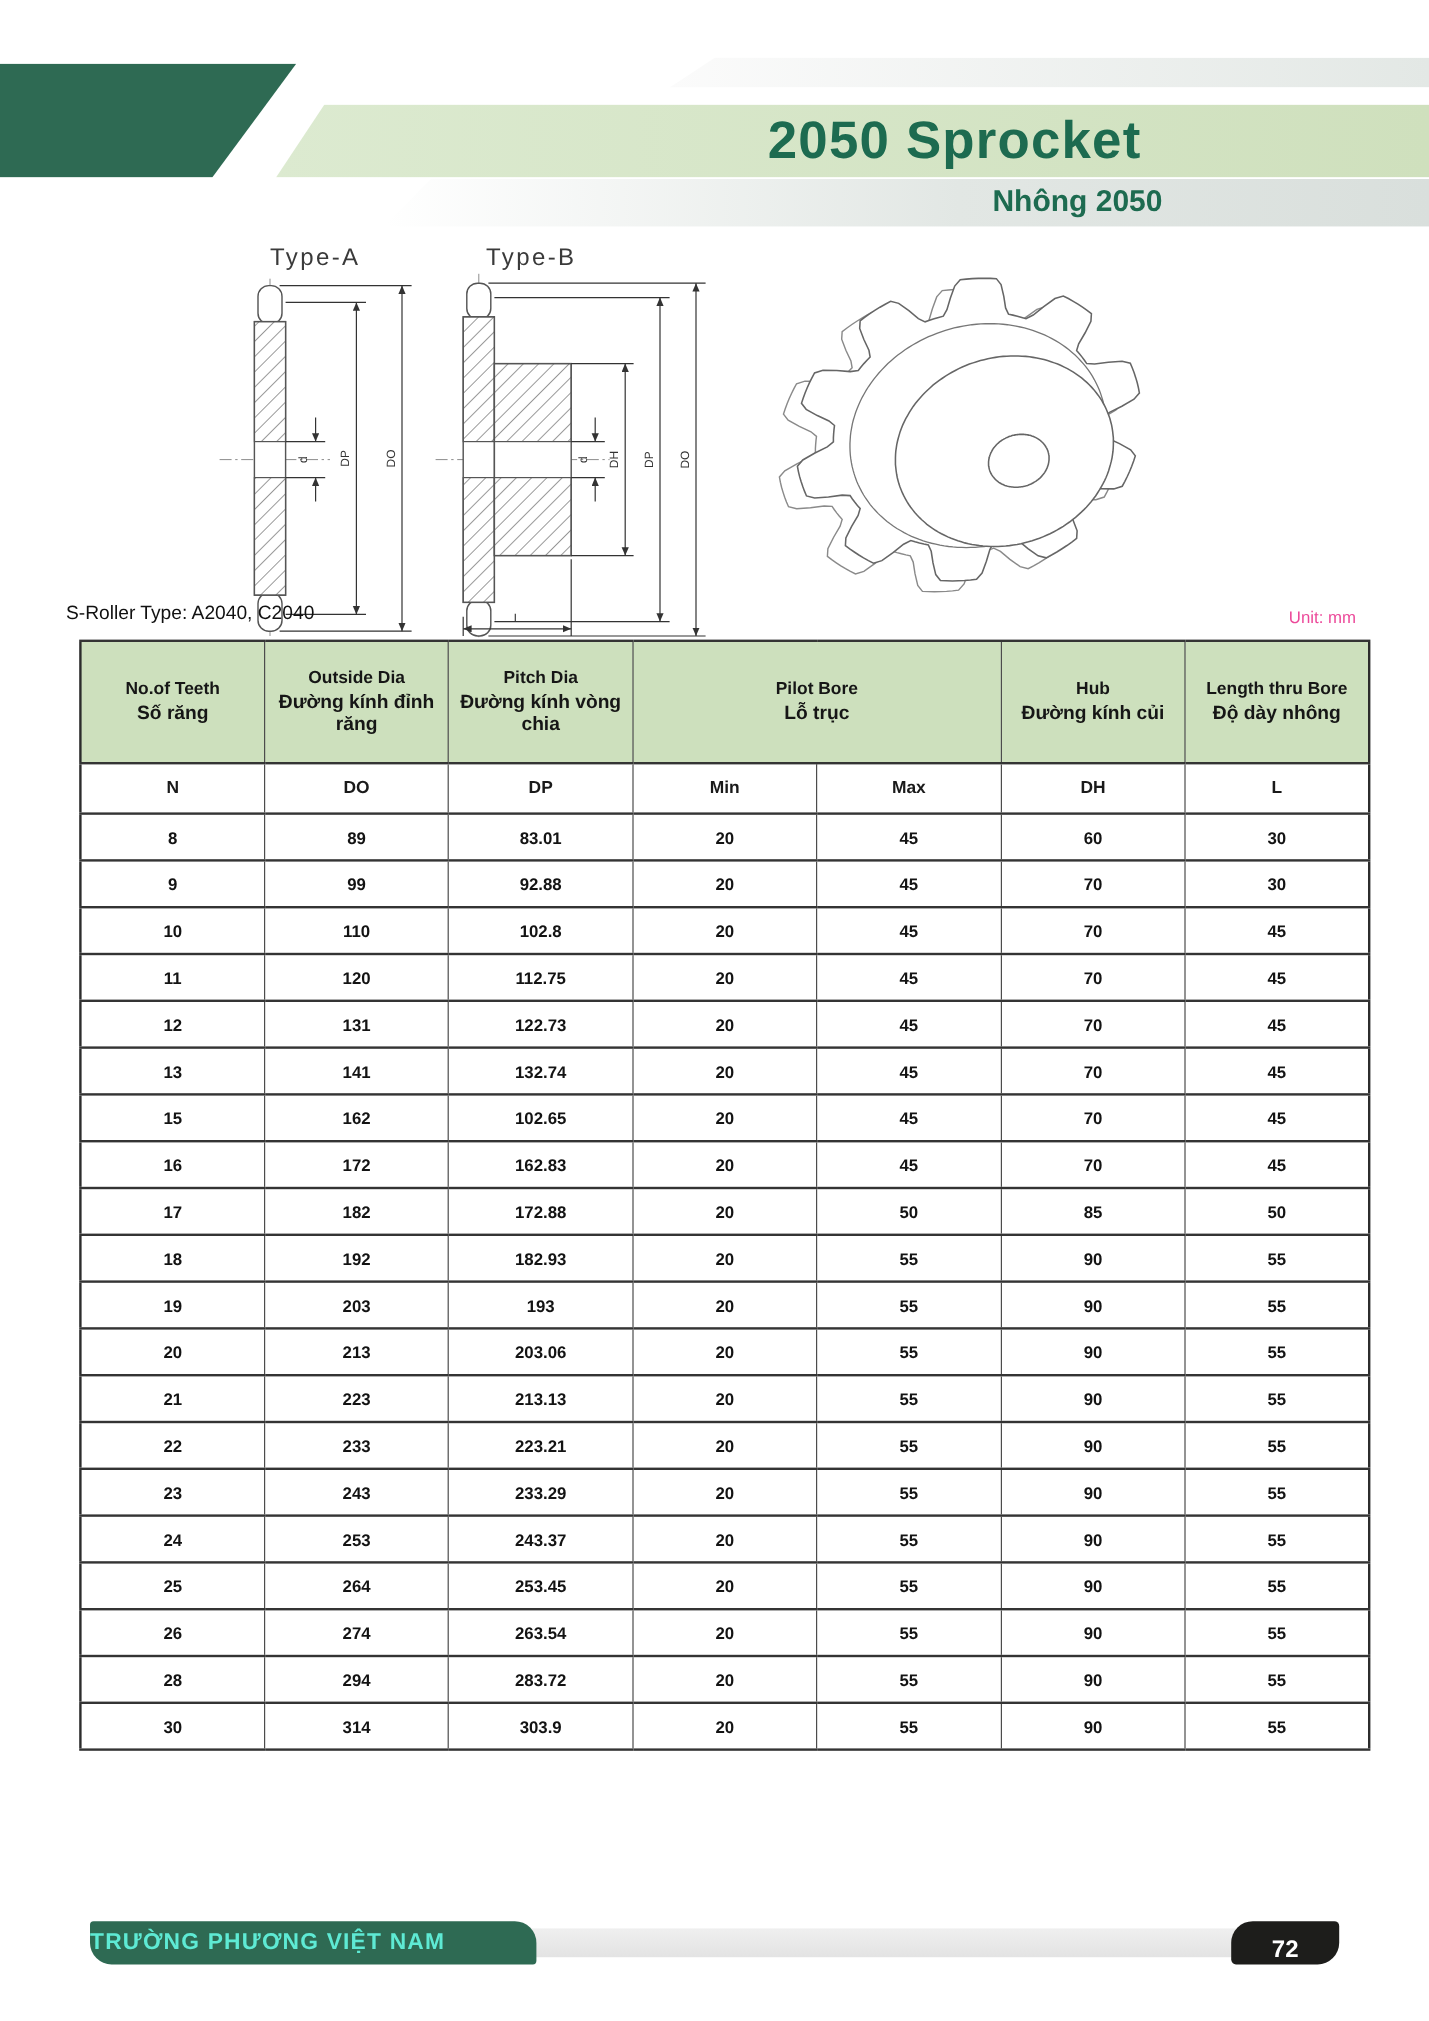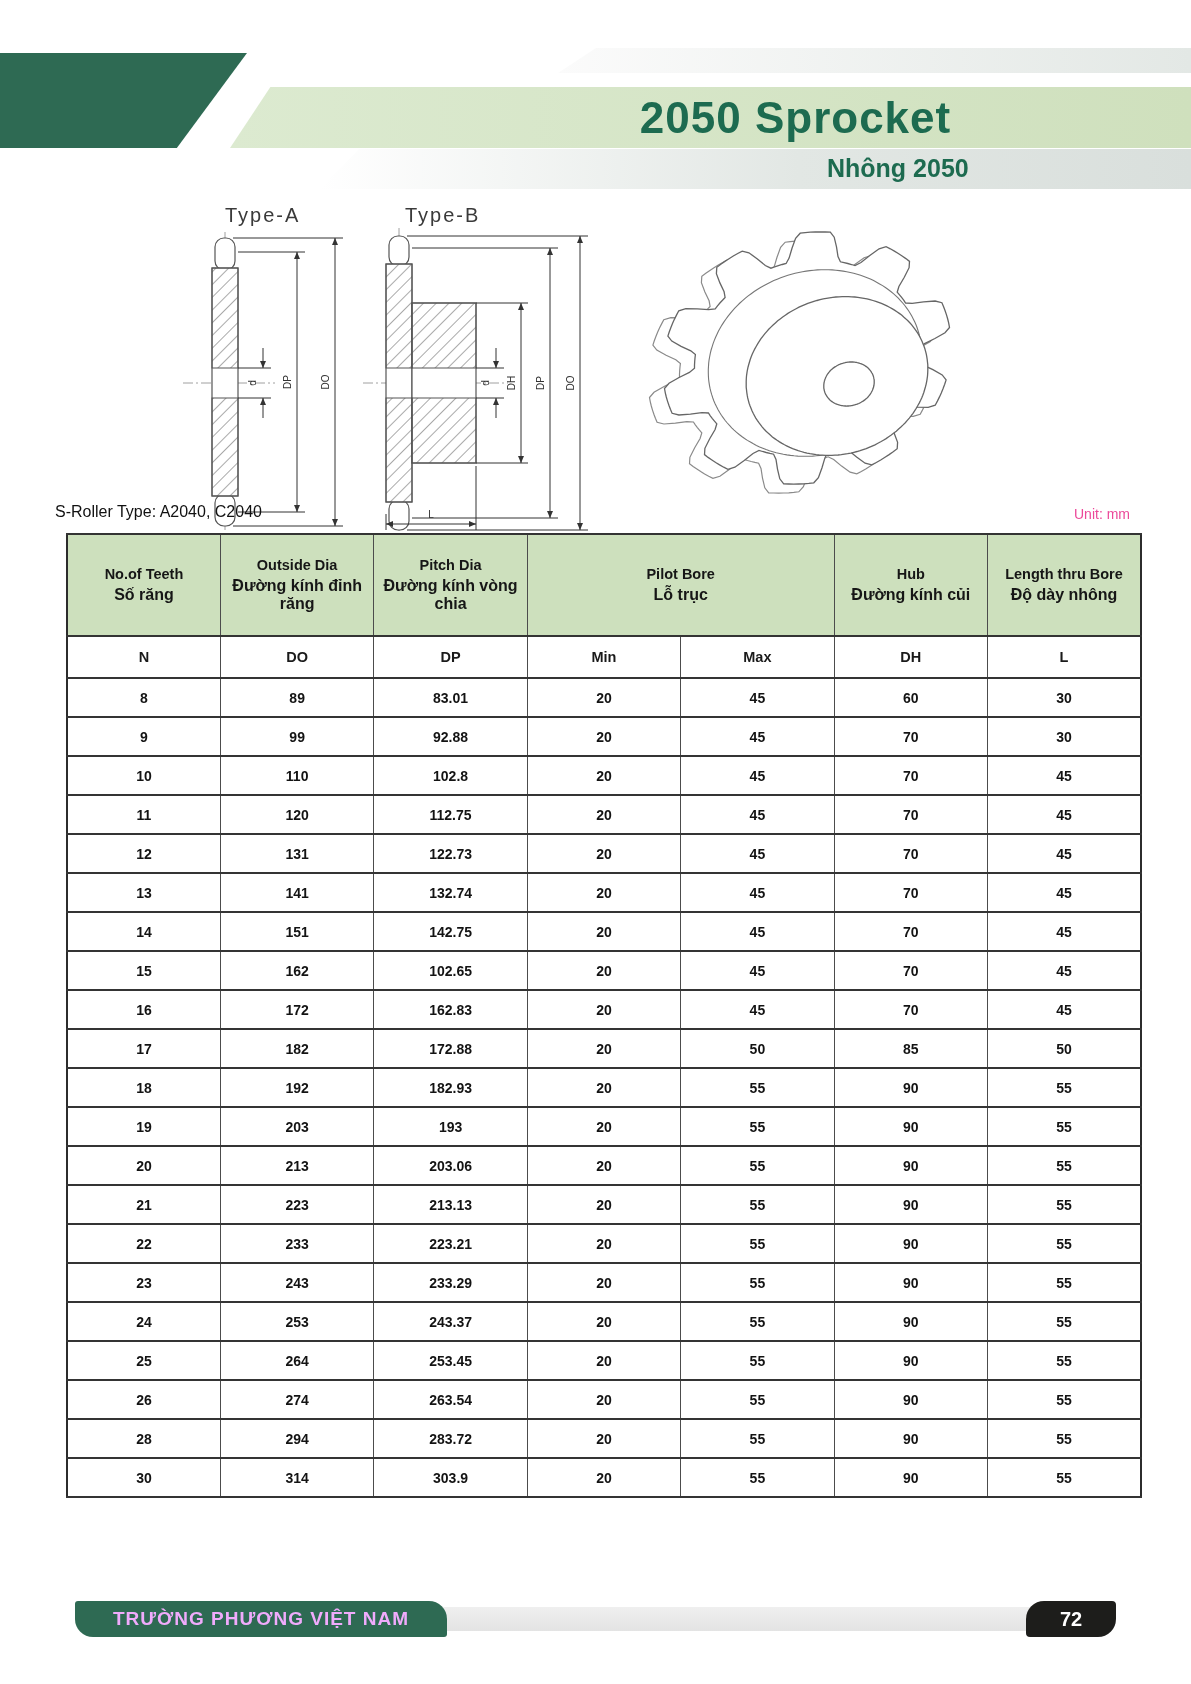--- a/index.html
+++ b/index.html
@@ -43,25 +43,25 @@
   tr.group-row th{height:100px;background:#cde0bd;font-weight:bold;color:#161616;}
   tr.group-row .en{font-size:14.5px;margin-bottom:4px;}
   tr.group-row .vi{font-size:16px;font-weight:bold;}
   tr.sub-row th{height:40px;background:#fff;font-size:14.5px;font-weight:bold;}
   #spec-table tbody td{height:37px;font-size:14px;font-weight:600;background:#fff;color:#131313;}
   
   #footer-gray-bar{position:absolute;left:92px;top:1607px;width:1016px;height:24px;
     background:linear-gradient(180deg,#efefef,#e3e3e3);}
   #footer-company{position:absolute;left:75px;top:1601px;width:372px;height:36px;
     background:#2e6a53;border-radius:3px 18px 3px 18px;
-    display:flex;align-items:center;justify-content:center;
-    color:#f0abfc;font-size:19px;font-weight:bold;letter-spacing:1px;}
+    display:flex;align-items:center;justify-content:flex-start;
+    color:#5eead4;font-size:19px;font-weight:bold;letter-spacing:1px;}
   #footer-page{position:absolute;left:1026px;top:1601px;width:90px;height:36px;
     background:#1d1d1b;border-radius:18px 4px 18px 4px;
-    display:flex;align-items:center;justify-content:center;
+    display:flex;align-items:flex-end;justify-content:center;
     color:#fff;font-size:20px;font-weight:bold;}
 </style>
 </head>
 <body>
 
 <div id="page">
 
   <div class="band" id="top-gray-band"></div>
   <div class="band" id="dark-green-shape"></div>
   <div class="band" id="light-green-band">
@@ -265,29 +265,20 @@
         <tr>
           <td>13</td>
           <td>141</td>
           <td>132.74</td>
           <td>20</td>
           <td>45</td>
           <td>70</td>
           <td>45</td>
         </tr>
         <tr>
-          <td>14</td>
-          <td>151</td>
-          <td>142.75</td>
-          <td>20</td>
-          <td>45</td>
-          <td>70</td>
-          <td>45</td>
-        </tr>
-        <tr>
           <td>15</td>
           <td>162</td>
           <td>102.65</td>
           <td>20</td>
           <td>45</td>
           <td>70</td>
           <td>45</td>
         </tr>
         <tr>
           <td>16</td>

